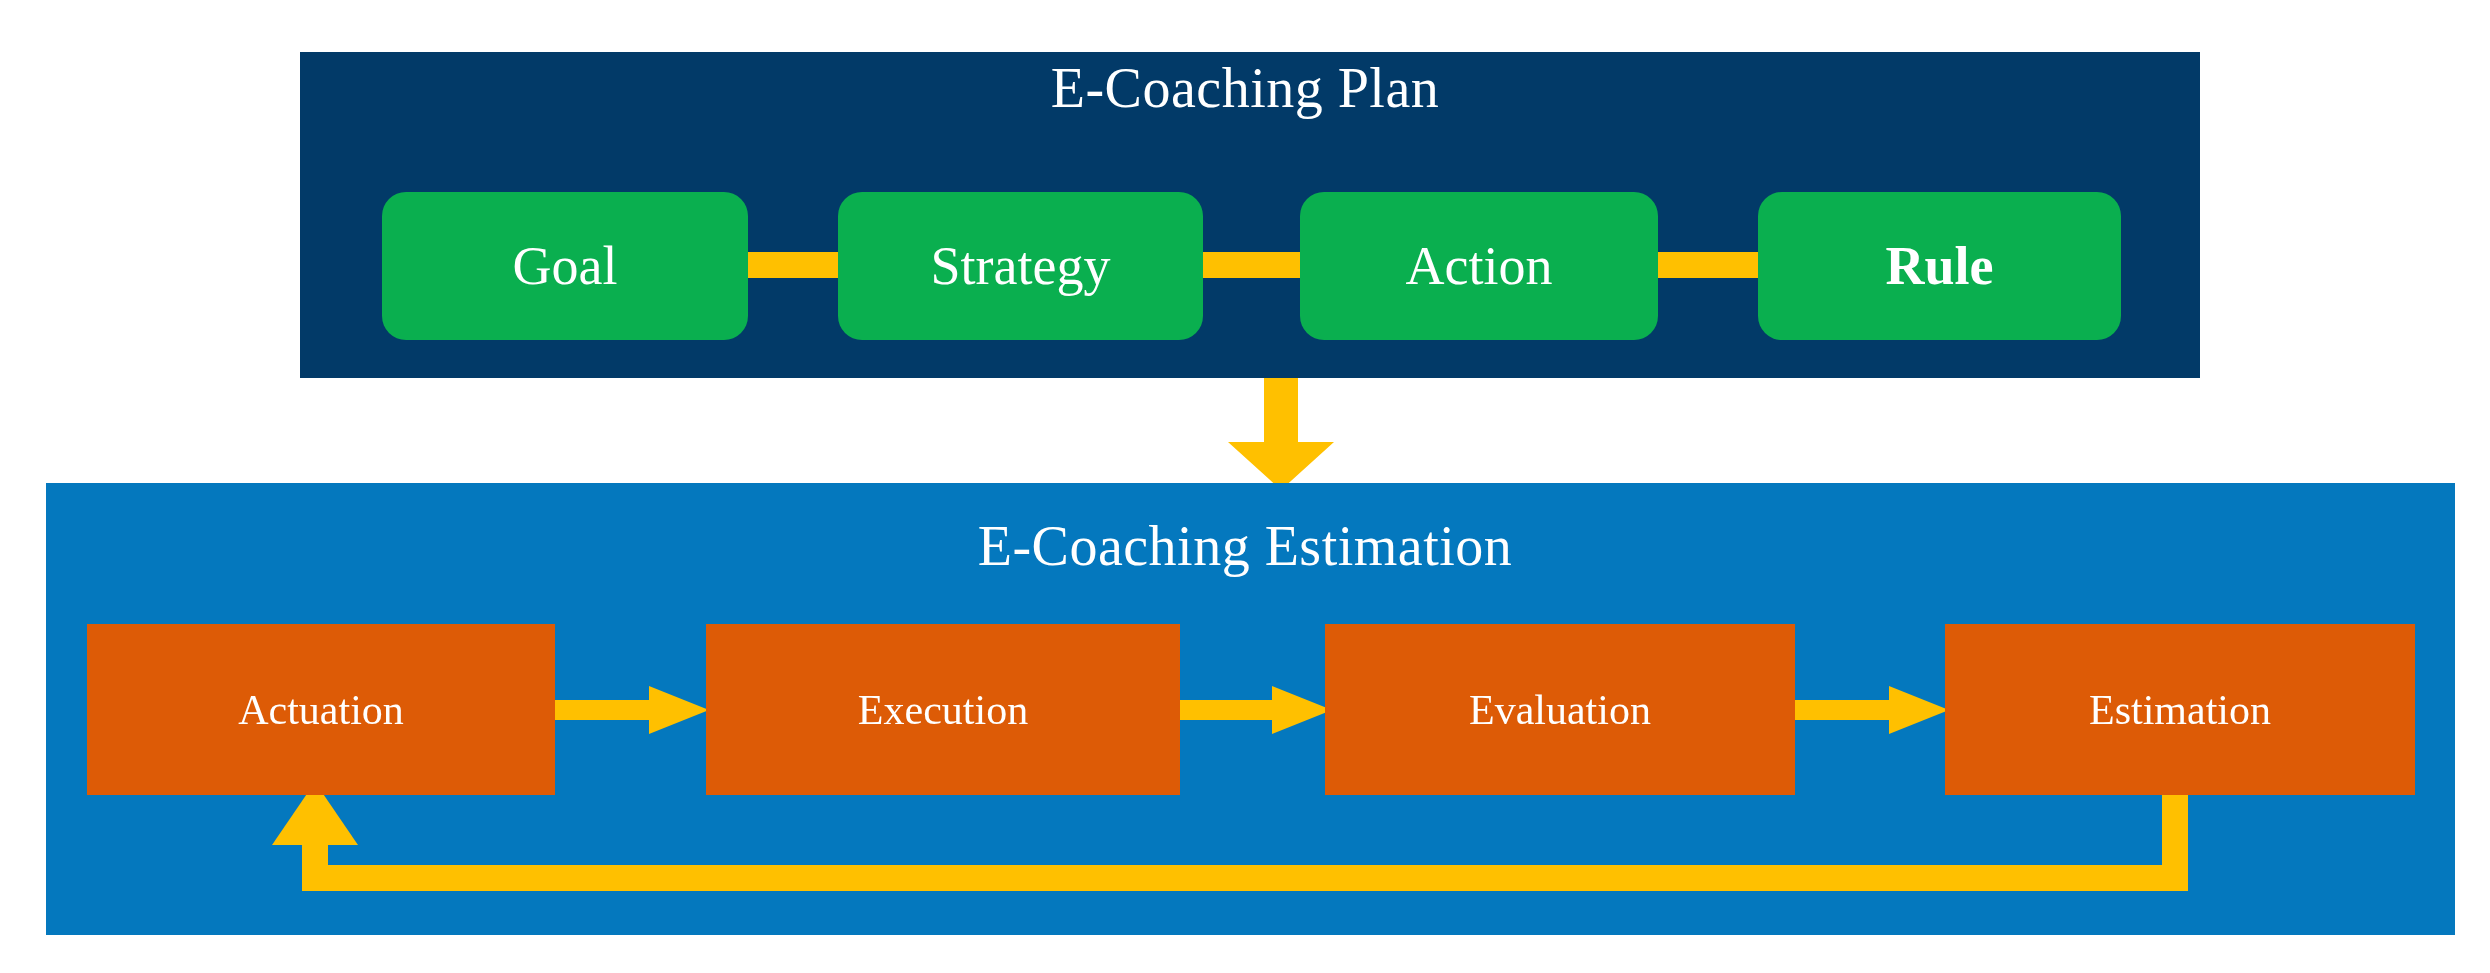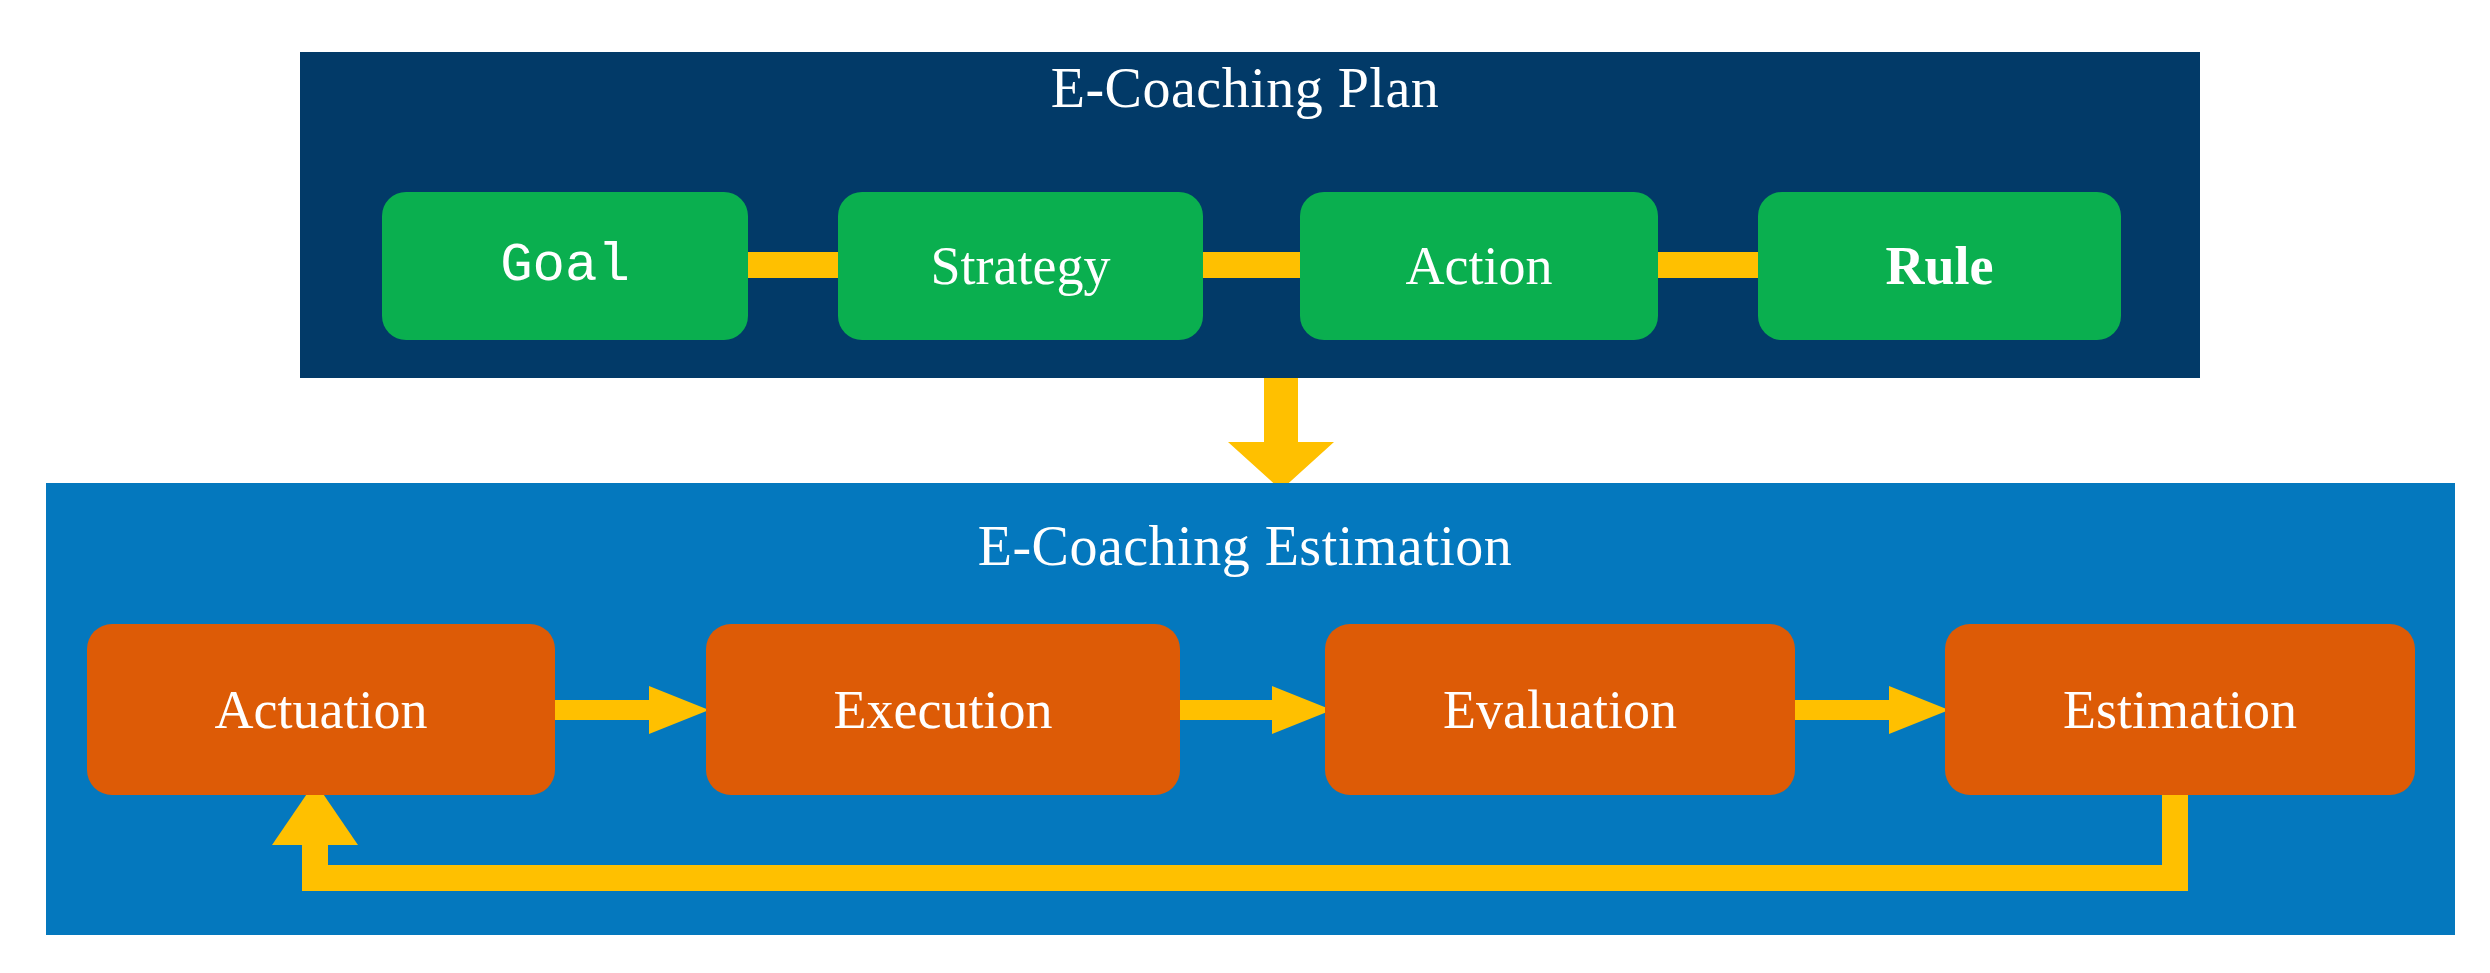--- a/index.html
+++ b/index.html
@@ -61,21 +61,21 @@
     background: #0AAF4F;
     border-radius: 24px;
     display: flex;
     align-items: center;
     justify-content: center;
     color: #ffffff;
     font-size: 54px;
     line-height: 1;
     white-space: nowrap;
   }
-  #stage-goal     { left: 382px;  width: 366px; font-family: Liberation Mono, monospace; }
+  #stage-goal     { left: 382px;  width: 366px; }
   #stage-strategy { left: 838px;  width: 365px; }
   #stage-action   { left: 1300px; width: 358px; font-family: Liberation Serif, serif; }
   #stage-rule     { left: 1758px; width: 363px; font-weight: bold; }
 
   
   .connector-bar {
     position: absolute;
     top: 252px;
     height: 26px;
     background: #FFC000;
@@ -96,24 +96,23 @@
   
   .stage-orange {
     position: absolute;
     top: 624px;
     height: 171px;
     background: #DD5B06;
     display: flex;
     align-items: center;
     justify-content: center;
     color: #ffffff;
-    font-size: 54px;
+    font-size: 42px;
     line-height: 1;
     white-space: nowrap;
-    border-radius: 25px;
   }
   #stage-actuation  { left: 87px;   width: 468px; }
   #stage-monitoring { left: 706px;  width: 474px; }
   #stage-evaluation { left: 1325px; width: 470px; }
   #stage-estimation { left: 1945px; width: 470px; }
 
   
   .flow-arrow {
     position: absolute;
     top: 686px;

